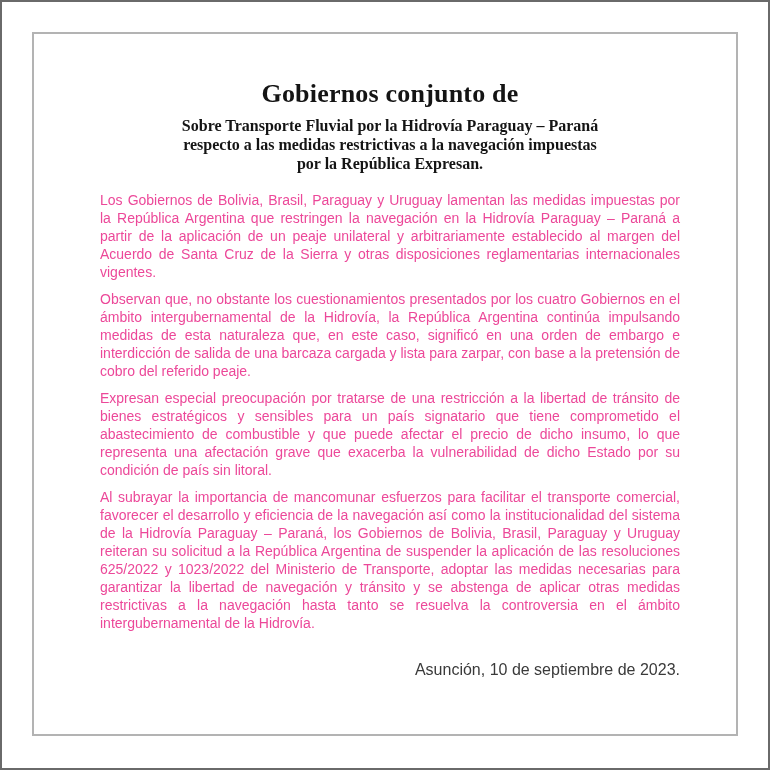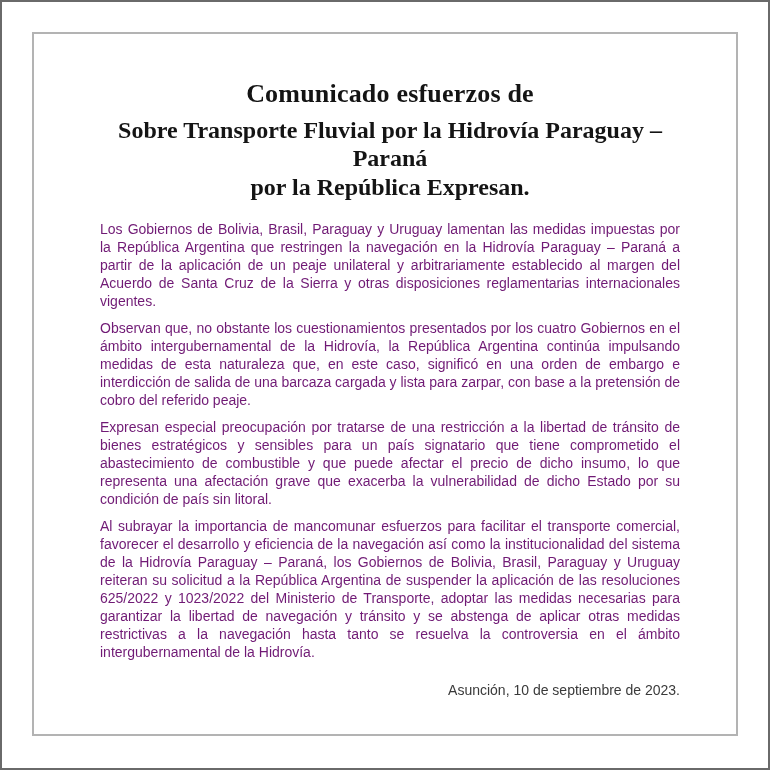--- a/index.html
+++ b/index.html
@@ -36,56 +36,57 @@
     font-size: 26px;
     line-height: 1.06;
     letter-spacing: 0.2px;
     text-align: center;
     color: #141414;
   }
   .doc-subtitle {
     margin: 8px 0 0 0;
     font-family: "Liberation Serif", serif;
     font-weight: 700;
-    font-size: 24px;
+    font-size: 16px;
     line-height: 1.2;
     text-align: center;
     color: #141414;
   }
   .body-text {
     margin-top: 18px;
   }
   .para {
     margin: 8px 0 9px 0;
     font-size: 14px;
     line-height: 18px;
     text-align: justify;
-    color: #701a75;
+    color: #ec4899;
   }
   .dateline {
-    margin-top: 20px;
-    font-size: 14px;
+    margin-top: 29px;
+    font-size: 16px;
     line-height: 18px;
     text-align: right;
     color: #3a3a3a;
   }
 </style>
 </head>
 <body>
 
 <div class="sheet">
   <div class="frame">
     <div class="content">
 
       <h1 class="doc-title">
-        <div>Comunicado esfuerzos de</div>
+        <div>Gobiernos conjunto de</div>
       </h1>
 
       <h2 class="doc-subtitle">
         <div>Sobre Transporte Fluvial por la Hidrovía Paraguay – Paraná</div>
+        <div>respecto a las medidas restrictivas a la navegación impuestas</div>
         <div>por la República Expresan.</div>
       </h2>
 
       <div class="body-text">
         <p class="para">Los Gobiernos de Bolivia, Brasil, Paraguay y Uruguay lamentan las medidas impuestas por la República Argentina que restringen la navegación en la Hidrovía Paraguay – Paraná a partir de la aplicación de un peaje unilateral y arbitrariamente establecido al margen del Acuerdo de Santa Cruz de la Sierra y otras disposiciones reglamentarias internacionales vigentes.</p>
         <p class="para">Observan que, no obstante los cuestionamientos presentados por los cuatro Gobiernos en el ámbito intergubernamental de la Hidrovía, la República Argentina continúa impulsando medidas de esta naturaleza que, en este caso, significó en una orden de embargo e interdicción de salida de una barcaza cargada y lista para zarpar, con base a la pretensión de cobro del referido peaje.</p>
         <p class="para">Expresan especial preocupación por tratarse de una restricción a la libertad de tránsito de bienes estratégicos y sensibles para un país signatario que tiene comprometido el abastecimiento de combustible y que puede afectar el precio de dicho insumo, lo que representa una afectación grave que exacerba la vulnerabilidad de dicho Estado por su condición de país sin litoral.</p>
         <p class="para">Al subrayar la importancia de mancomunar esfuerzos para facilitar el transporte comercial, favorecer el desarrollo y eficiencia de la navegación así como la institucionalidad del sistema de la Hidrovía Paraguay – Paraná, los Gobiernos de Bolivia, Brasil, Paraguay y Uruguay reiteran su solicitud a la República Argentina de suspender la aplicación de las resoluciones 625/2022 y 1023/2022 del Ministerio de Transporte, adoptar las medidas necesarias para garantizar la libertad de navegación y tránsito y se abstenga de aplicar otras medidas restrictivas a la navegación hasta tanto se resuelva la controversia en el ámbito intergubernamental de la Hidrovía.</p>
       </div>
 

